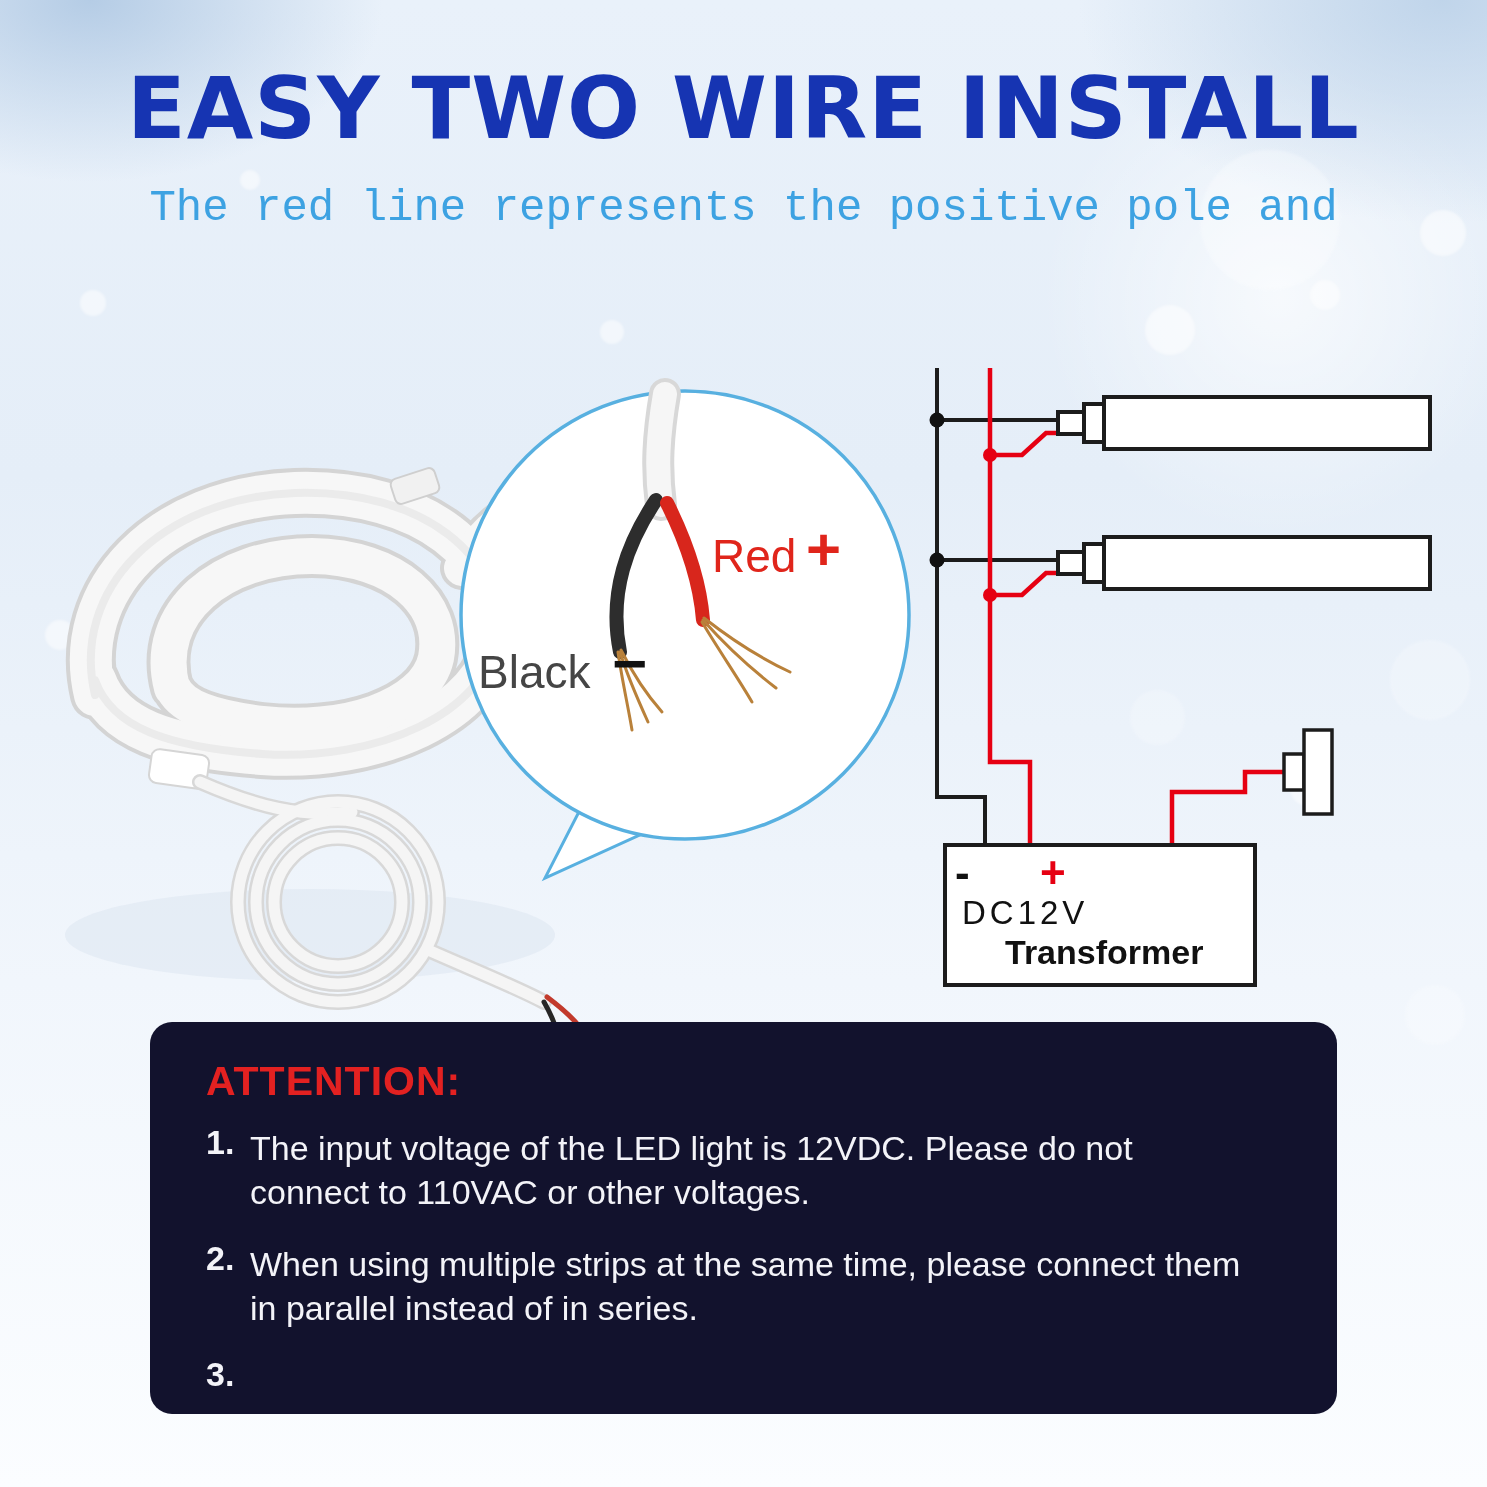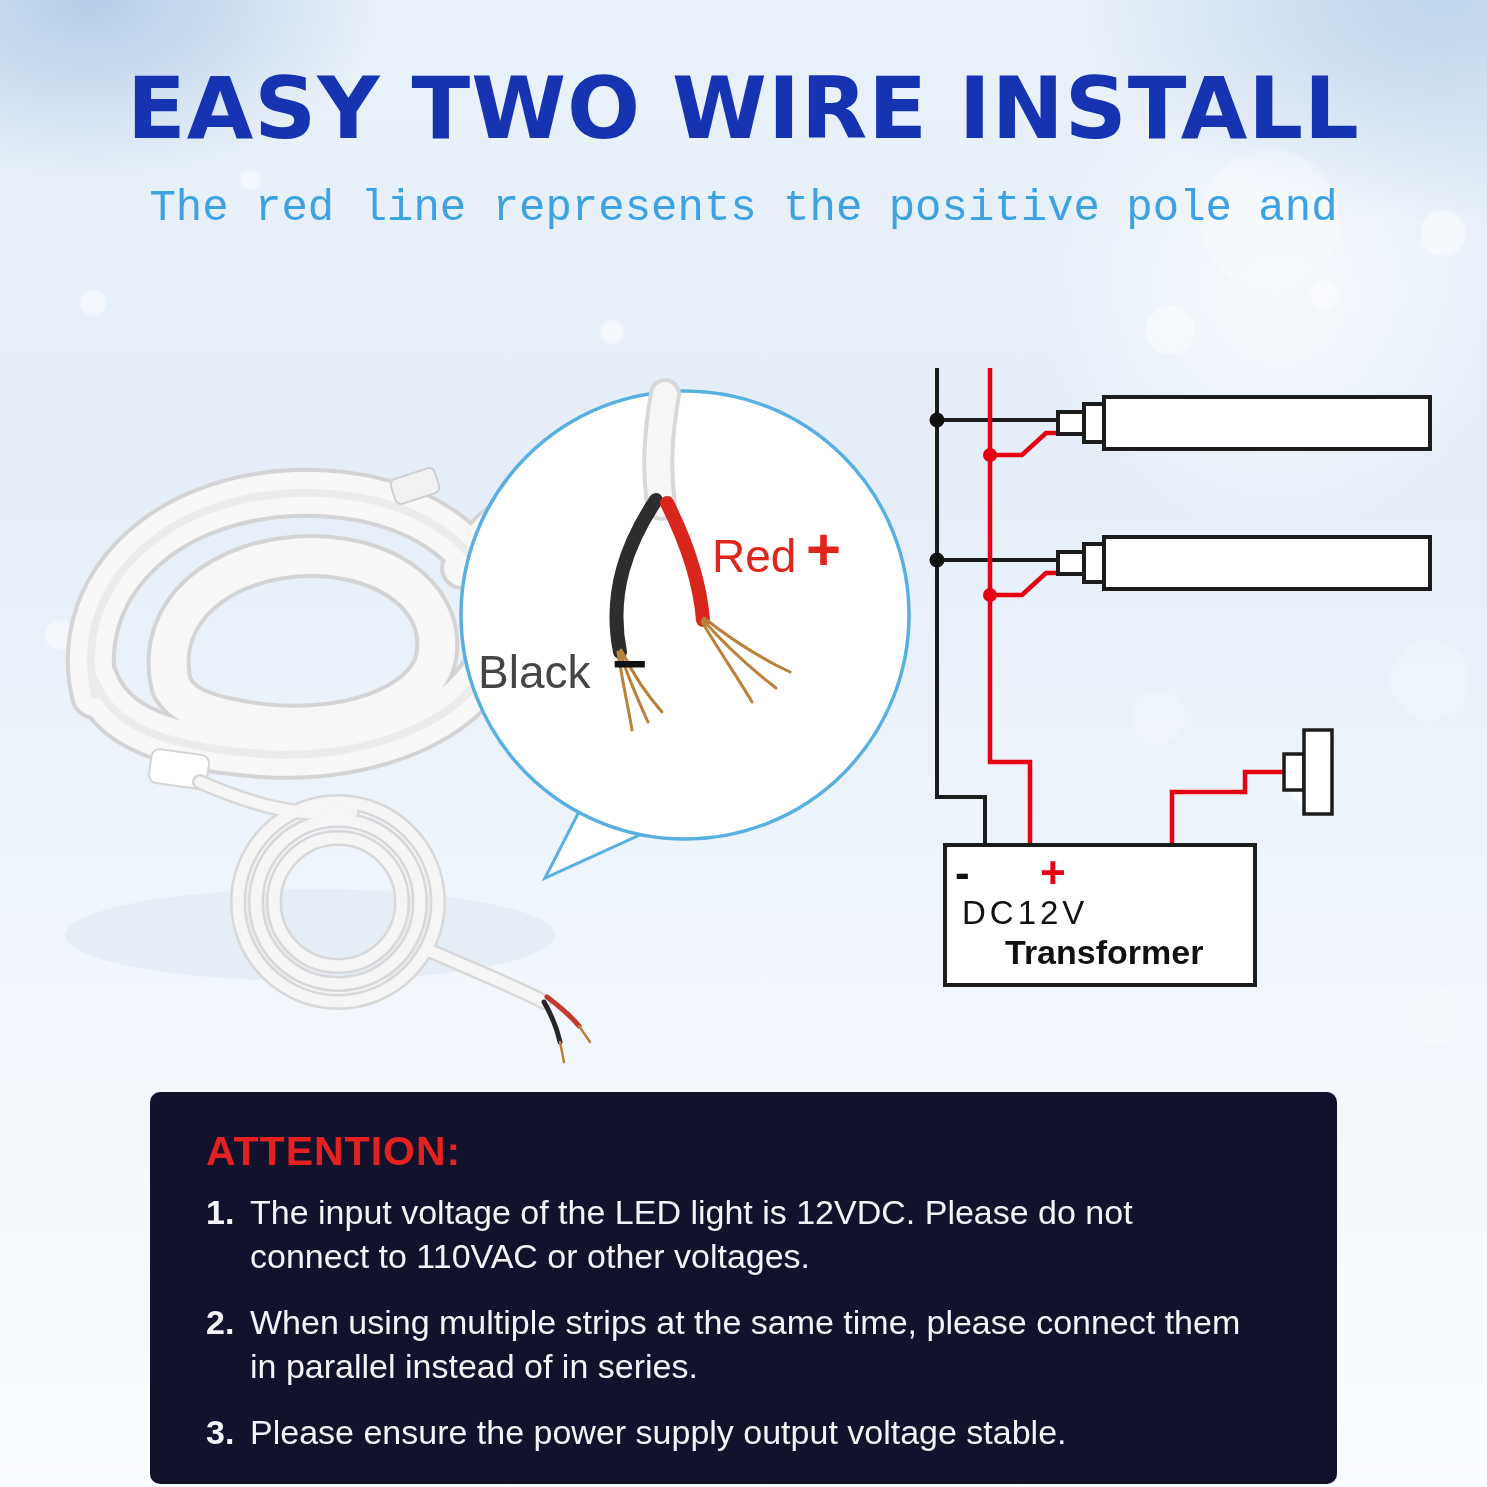--- a/index.html
+++ b/index.html
@@ -35,45 +35,45 @@
     color: #3da2e2;
     font-family: Liberation Mono, monospace;
   }
 
   .scene { position: absolute; inset: 0; z-index: 2; }
   svg text { font-family: "Liberation Sans", "DejaVu Sans", sans-serif; }
 
   .attention {
     position: absolute;
     left: 150px;
-    top: 1092px;
+    top: 1022px;
     width: 1187px;
     height: 392px;
     background: #12122d;
-    border-radius: 10px;
+    border-radius: 22px;
     padding: 36px 76px 28px 56px;
     z-index: 3;
   }
   .attn-heading {
     color: #e32121;
     font-size: 41px;
     font-weight: bold;
     letter-spacing: 1px;
     margin-bottom: 16px;
   }
   .attn-item {
     display: flex;
     align-items: flex-start;
     color: #f3f3f8;
     font-size: 34px;
     line-height: 1.28;
     margin-bottom: 23px;
   }
   .attn-item .num { font-weight: bold; min-width: 44px; flex: 0 0 auto; }
-  .attn-item .txt { max-width: 1015px; }
+  .attn-item .txt { max-width: 1015px; margin-top: 6px; }
 </style>
 </head>
 <body>
 
 <div class="canvas">
 
   <div class="bokeh-layer">
     <div class="bokeh" style="left:1200px; top:150px; width:140px; height:140px; opacity:.55;"></div>
     <div class="bokeh" style="left:1145px; top:305px; width:50px; height:50px;"></div>
     <div class="bokeh" style="left:1310px; top:280px; width:30px; height:30px;"></div>
@@ -203,17 +203,16 @@
     <div class="attn-item">
       <span class="num">1.</span>
       <span class="txt">The input voltage of the LED light is 12VDC. Please do not connect to 110VAC or other voltages.</span>
     </div>
     <div class="attn-item">
       <span class="num">2.</span>
       <span class="txt">When using multiple strips at the same time, please connect them in parallel instead of in series.</span>
     </div>
     <div class="attn-item">
       <span class="num">3.</span>
-      <span class="txt">Please ensure the power supply output voltage stable.</span>
     </div>
   </div>
 
 </div>
 
 </body></html>

